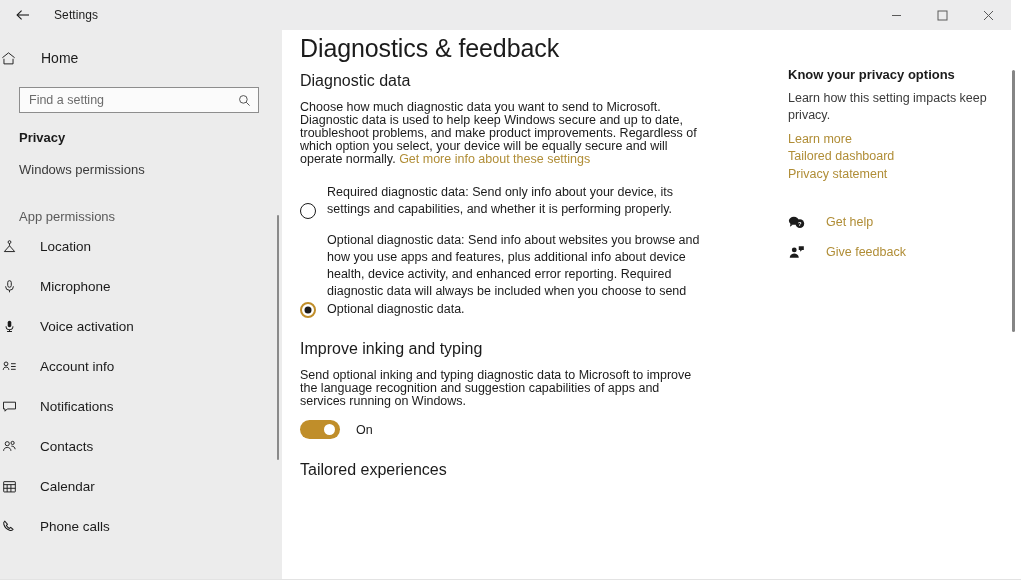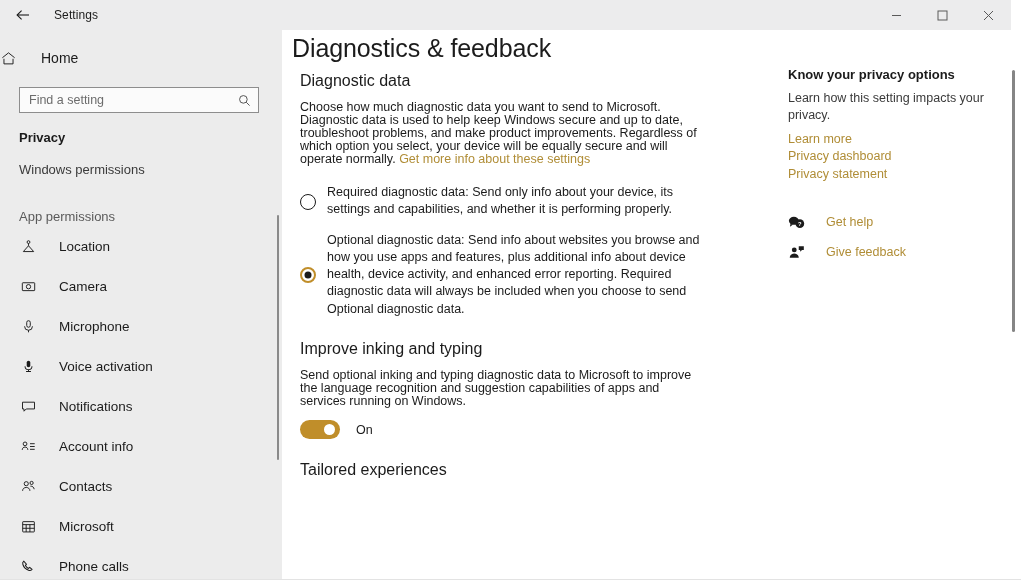--- a/index.html
+++ b/index.html
@@ -136,21 +136,20 @@
     height: 28px;
     display: flex;
     align-items: center;
     margin-top: 10px;
   }
 
   .nav-item {
     display: flex;
     align-items: center;
     height: 40px;
-    padding-left: 19px;
   }
   .nav-item .ic {
     width: 18px;
     display: flex;
     align-items: center;
     justify-content: center;
     color: #1b1b1b;
     flex: 0 0 18px;
   }
   .nav-item .ic svg { display: block; }
@@ -184,21 +183,21 @@
     top: 30px;
     left: 282px;
     width: 739px;
     height: 550px;
     background: #ffffff;
     overflow: hidden;
   }
 
   .page-title {
     position: absolute;
-    left: 10px;
+    left: 18px;
     top: 4px;
     font-size: 25px;
     color: #1b1b1b;
     letter-spacing: -0.1px;
   }
 
   .col-main {
     position: absolute;
     left: 18px;
     top: 42px;
@@ -217,21 +216,21 @@
   }
   .lnk {
     color: #b08d36;
     text-decoration: none;
     cursor: pointer;
   }
 
   .radio-group { margin-top: 18px; }
   .radio-row {
     display: flex;
-    align-items: center;
+    align-items: flex-end;
     margin-bottom: 13px;
   }
   .radio {
     flex: 0 0 16px;
     width: 16px;
     height: 16px;
     border-radius: 50%;
     border: 1.6px solid #1b1b1b;
     background: #ffffff;
     margin-top: 1px;
@@ -432,29 +431,20 @@
         <span class="ic">
           <svg width="15" height="15" viewBox="0 0 16 16" fill="none" stroke="currentColor" stroke-width="1">
             <circle cx="8" cy="3.3" r="1.5"></circle>
               <path d="M8 4.8v2.4"></path>
               <path d="M2.5 13.4L8 7.2l5.5 6.2z"></path>
           </svg>
         </span>
         <span class="lbl">Location</span>
       </div>
 
-      <div class="nav-item">
-        <span class="ic">
-          <svg width="15" height="15" viewBox="0 0 16 16" fill="none" stroke="currentColor" stroke-width="1">
-            <rect x="1.4" y="4" width="13.2" height="8.4" rx="0.6"></rect>
-              <circle cx="8" cy="8.2" r="2.3"></circle>
-          </svg>
-        </span>
-        <span class="lbl">Camera</span>
-      </div>
 
       <div class="nav-item">
         <span class="ic">
           <svg width="15" height="15" viewBox="0 0 16 16" fill="none" stroke="currentColor" stroke-width="1">
             <rect x="6.1" y="1.8" width="3.8" height="7" rx="1.9"></rect>
             <path d="M3.8 7.8a4.2 4.2 0 0 0 8.4 0"></path>
               <path d="M8 12v2.2"></path>
           </svg>
         </span>
         <span class="lbl">Microphone</span>
@@ -466,35 +456,35 @@
             <rect x="6.1" y="1.8" width="3.8" height="7" rx="1.9"></rect>
             <path d="M3.8 7.6h1a3.2 3.2 0 0 0 6.4 0h1a4.2 4.2 0 0 1-3.7 4.2v1.1h2.1v1H5.4v-1h2.1v-1.1A4.2 4.2 0 0 1 3.8 7.6z"></path>
           </svg>
         </span>
         <span class="lbl">Voice activation</span>
       </div>
 
       <div class="nav-item">
         <span class="ic">
           <svg width="15" height="15" viewBox="0 0 16 16" fill="none" stroke="currentColor" stroke-width="1">
-            <path d="M1.6 3.4h12.8v7.2H5.6L3.2 13v-2.4H1.6z"></path>
-          </svg>
-        </span>
-        <span class="lbl">Notifications</span>
-      </div>
-
-      <div class="nav-item">
-        <span class="ic">
-          <svg width="15" height="15" viewBox="0 0 16 16" fill="none" stroke="currentColor" stroke-width="1">
             <circle cx="4.3" cy="5.2" r="2"></circle>
               <path d="M1.3 11.6c0-1.9 1.4-3 3-3s3 1.1 3 3"></path>
             <path d="M9.6 5h5M9.6 8h5M9.6 11h5"></path>
           </svg>
         </span>
         <span class="lbl">Account info</span>
+      </div>
+
+      <div class="nav-item">
+        <span class="ic">
+          <svg width="15" height="15" viewBox="0 0 16 16" fill="none" stroke="currentColor" stroke-width="1">
+            <path d="M1.6 3.4h12.8v7.2H5.6L3.2 13v-2.4H1.6z"></path>
+          </svg>
+        </span>
+        <span class="lbl">Notifications</span>
       </div>
 
       <div class="nav-item">
         <span class="ic">
           <svg width="15" height="15" viewBox="0 0 16 16" fill="none" stroke="currentColor" stroke-width="1">
             <circle cx="5.6" cy="5" r="2.2"></circle>
               <path d="M1.7 12.6c0-2.2 1.7-3.6 3.9-3.6s3.9 1.4 3.9 3.6"></path>
             <circle cx="11.3" cy="4.2" r="1.7"></circle>
               <path d="M10 7.6c2 0 4 1.1 4 3.3"></path>
           </svg>
@@ -504,21 +494,21 @@
 
       <div class="nav-item">
         <span class="ic">
           <svg width="15" height="15" viewBox="0 0 16 16" fill="none" stroke="currentColor" stroke-width="1">
             <rect x="1.8" y="2.8" width="12.4" height="11" rx="0.5"></rect>
             <path d="M1.8 6h12.4"></path>
               <path d="M5.5 6v7.8M9.5 6v7.8"></path>
               <path d="M1.8 9.9h12.4"></path>
           </svg>
         </span>
-        <span class="lbl">Microsoft</span>
+        <span class="lbl">Calendar</span>
       </div>
 
       <div class="nav-item">
         <span class="ic">
           <svg width="15" height="15" viewBox="0 0 16 16" fill="none" stroke="currentColor" stroke-width="1.1">
             <path d="M3 2.3c-1.1.9-1.5 2.3-1 3.6.9 2.8 3.3 5.2 6.1 6.1 1.3.5 2.7.1 3.6-1l-2.4-2-1.5 1.1c-1.3-.7-2.4-1.8-3.1-3.1L5.8 5.5z"></path>
           </svg>
         </span>
         <span class="lbl">Phone calls</span>
       </div>
@@ -567,23 +557,23 @@
 
       <div class="sec">
         <div class="h2">Tailored experiences</div>
 
       </div>
 
     </div>
 
     <div class="col-aside">
       <div class="aside-title">Know your privacy options</div>
-      <div class="aside-text">Learn how this setting impacts your privacy.</div>
+      <div class="aside-text">Learn how this setting impacts keep privacy.</div>
       <a class="aside-link">Learn more</a>
-      <a class="aside-link">Privacy dashboard</a>
+      <a class="aside-link">Tailored dashboard</a>
       <a class="aside-link">Privacy statement</a>
 
       <div class="support-block">
         <div class="support-row">
           <span class="ic">
             <svg width="17" height="15" viewBox="0 0 18 16" fill="currentColor">
               <ellipse cx="6.2" cy="6.2" rx="5.3" ry="4.3"></ellipse>
               <path d="M2.6 9.4l-.6 3 3-1.9z"></path>
               <circle cx="12.6" cy="9.2" r="4.6" fill="currentColor"></circle>
               <text x="12.6" y="11.6" font-size="6.2" fill="#ffffff" text-anchor="middle" font-family="Liberation Sans, sans-serif" font-weight="bold">?</text>

